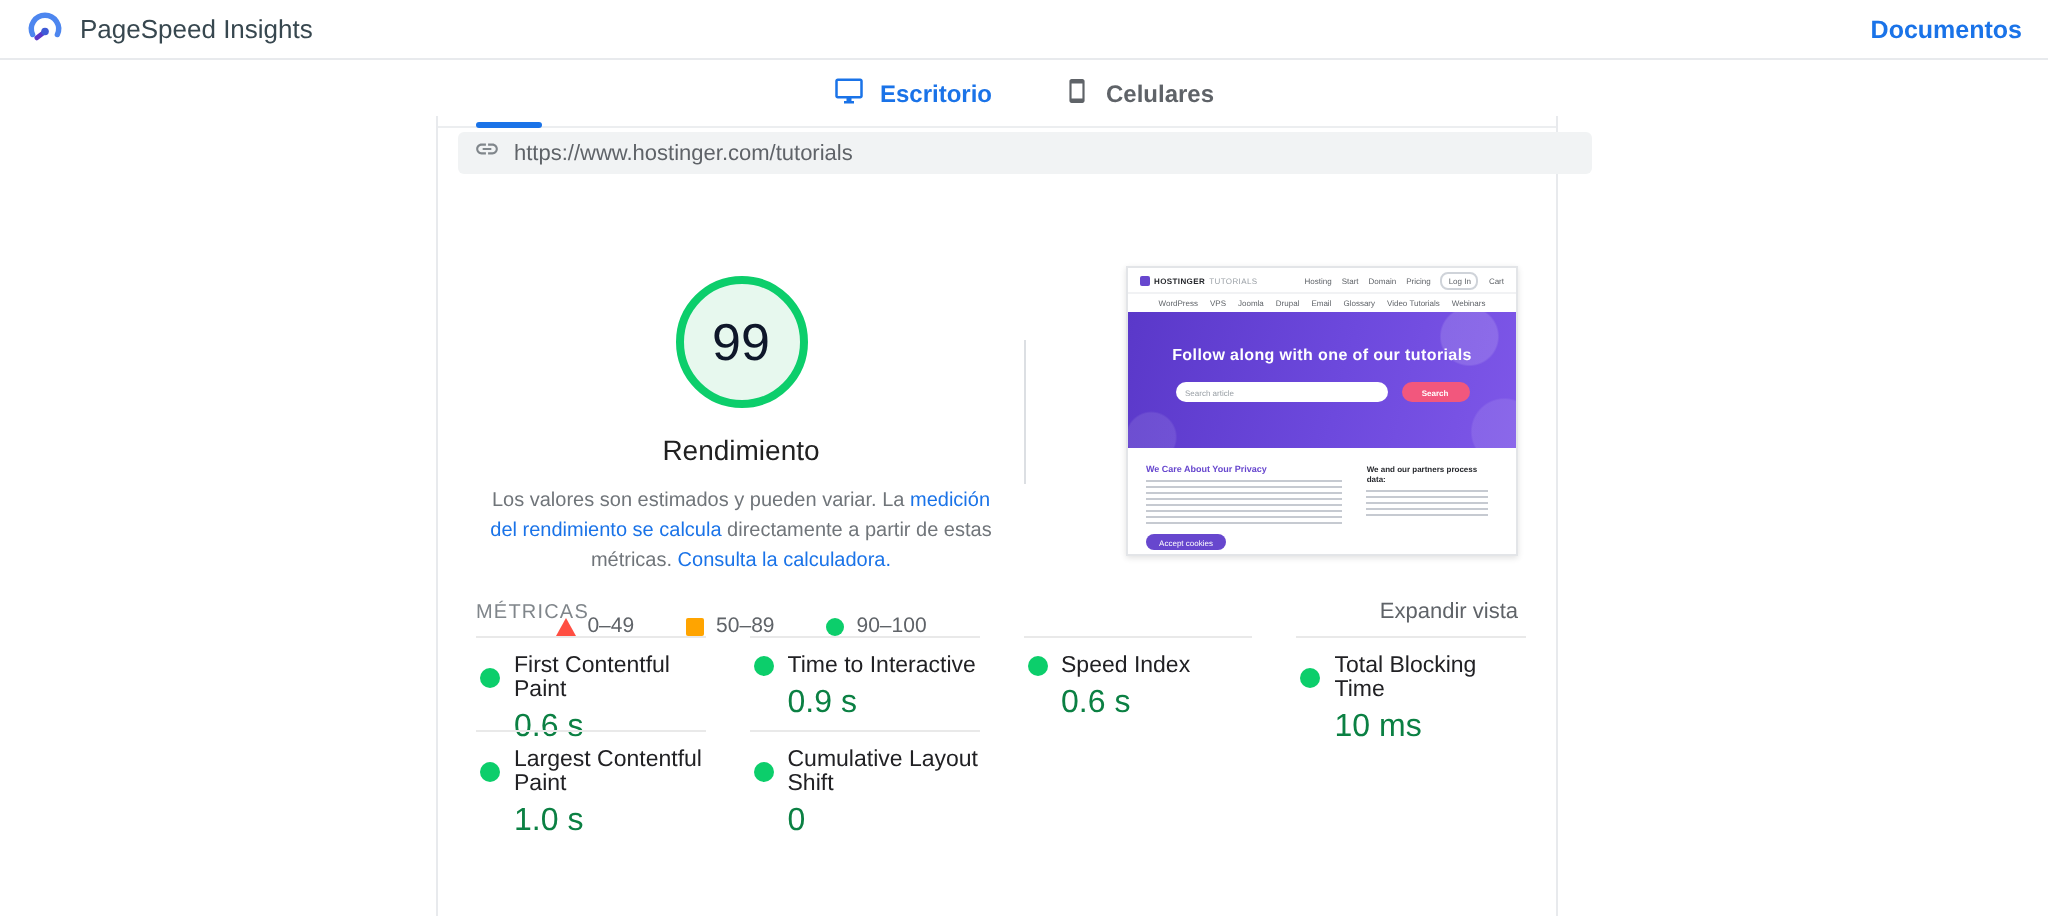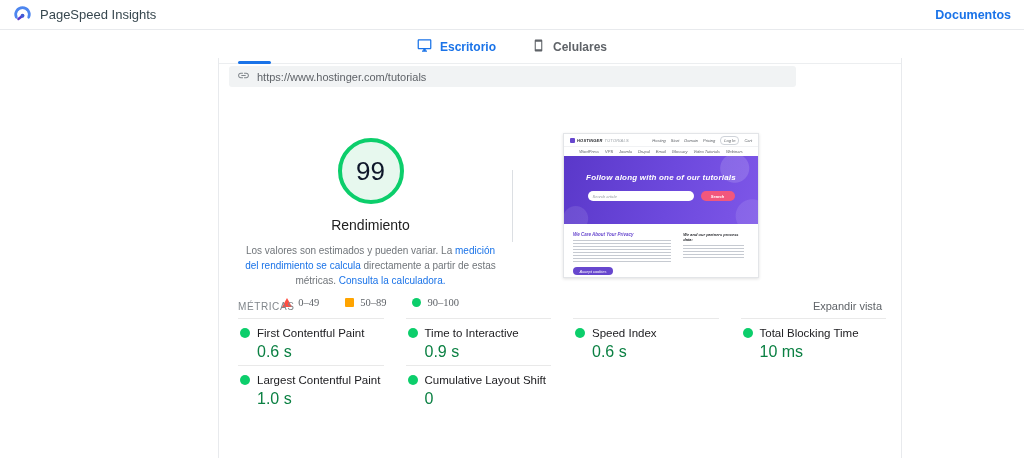--- a/index.html
+++ b/index.html
@@ -13,48 +13,48 @@
   .app-title { font-size:13px; color:#37474f; }
   .docs-link { margin-left:auto; font-size:12.5px; font-weight:bold; color:#1a73e8; cursor:pointer; }
 
   
   .tabsrow { position:absolute; top:30px; left:0; right:0; height:33px; display:flex; justify-content:center; align-items:stretch; gap:12px; }
   .tab { position:relative; display:flex; align-items:center; gap:8px; padding:0 12px; font-size:12px; font-weight:bold; color:#5f6368; cursor:pointer; }
   .tab.active { color:#1a73e8; }
   .tab.active .underline { position:absolute; left:2px; right:2px; bottom:0; height:3px; background:#1a73e8; border-radius:3px 3px 0 0; }
 
   
-  .card { position:absolute; left:218px; top:58px; width:684px; height:400px; background:#fff;
+  .card { position:absolute; left:218px; top:58px; width:561px; height:400px; background:#fff;
           border-left:1px solid #e8eaed; border-right:1px solid #e8eaed; }
   .card-topline { position:absolute; top:5px; left:0; right:0; height:1px; background:#eceef0; }
   .card-chip { position:absolute; top:3px; left:19px; width:33px; height:3px; background:#1a73e8; border-radius:2px; }
 
   .url-bar { position:absolute; top:8px; left:10px; width:567px; height:21px; background:#f1f3f4; border-radius:3px;
              display:flex; align-items:center; padding:0 8px; gap:7px; }
   .url-text { font-size:11px; color:#5f6368; white-space:nowrap; }
 
   
   .summary-left { position:absolute; left:10px; top:80px; width:283px; text-align:center; }
   .gauge { width:66px; height:66px; margin:0 auto; border-radius:50%; border:4px solid #0cce6b; background:#e7f8ee;
            display:flex; align-items:center; justify-content:center; }
   .gauge-score { font-size:26px; color:#0f172a; }
   .category { margin-top:13px; font-size:14px; color:#212121; }
   .disclaimer { margin:10px auto 0; width:258px; font-size:10px; line-height:15px; color:#70757a; }
   .disclaimer .lnk { color:#1a73e8; cursor:pointer; }
-  .legend { margin-top:9px; display:flex; justify-content:center; align-items:center; gap:26px;font-family:Liberation Serif, serif; }
+  .legend { margin-top:19px; display:flex; justify-content:center; align-items:center; gap:26px; }
   .legend-item { display:flex; align-items:center; gap:6px; font-size:10.5px; color:#5f6368; }
   .shape-tri { width:0; height:0; border-left:5px solid transparent; border-right:5px solid transparent; border-bottom:9px solid #ff4e42; }
   .shape-sq { width:9px; height:9px; background:#ffa400; border-radius:1px; }
   .shape-cir { width:9px; height:9px; background:#0cce6b; border-radius:50%; }
 
   .v-divider { position:absolute; left:293px; top:112px; width:1px; height:72px; background:#dcdfe3; }
 
   
   .thumb { position:absolute; left:344px; top:75px; width:196px; height:145px; background:#fff;
-           border:1px solid #e3e5e8; box-shadow:0 1px 3px rgba(0,0,0,.12); overflow:hidden;font-style:italic; }
+           border:1px solid #e3e5e8; box-shadow:0 1px 3px rgba(0,0,0,.12); overflow:hidden; }
   .s-head1 { height:12px; display:flex; align-items:center; padding:0 6px; gap:2px; white-space:nowrap; overflow:hidden; }
   .s-logo-sq { width:5px; height:5px; background:#6747ce; border-radius:1px; flex:none; }
   .s-logo-t { font-size:4px; font-weight:bold; color:#24262b; letter-spacing:.2px; }
   .s-logo-s { font-size:4px; color:#9aa0a6; letter-spacing:.2px; }
   .s-nav1 { margin-left:auto; display:flex; align-items:center; gap:5px; font-size:4px; color:#5f6368; }
   .s-pill { border:1px solid #cfd3d9; border-radius:4px; padding:1px 3px; }
   .s-head2 { height:10px; display:flex; align-items:center; justify-content:center; gap:6px;
              border-top:1px solid #f1f2f4; font-size:4px; color:#5f6368; white-space:nowrap; overflow:hidden; }
   .s-hero { position:relative; height:68px; background:
       radial-gradient(circle at 88% 18%, rgba(255,255,255,.14) 0 14px, transparent 15px),

